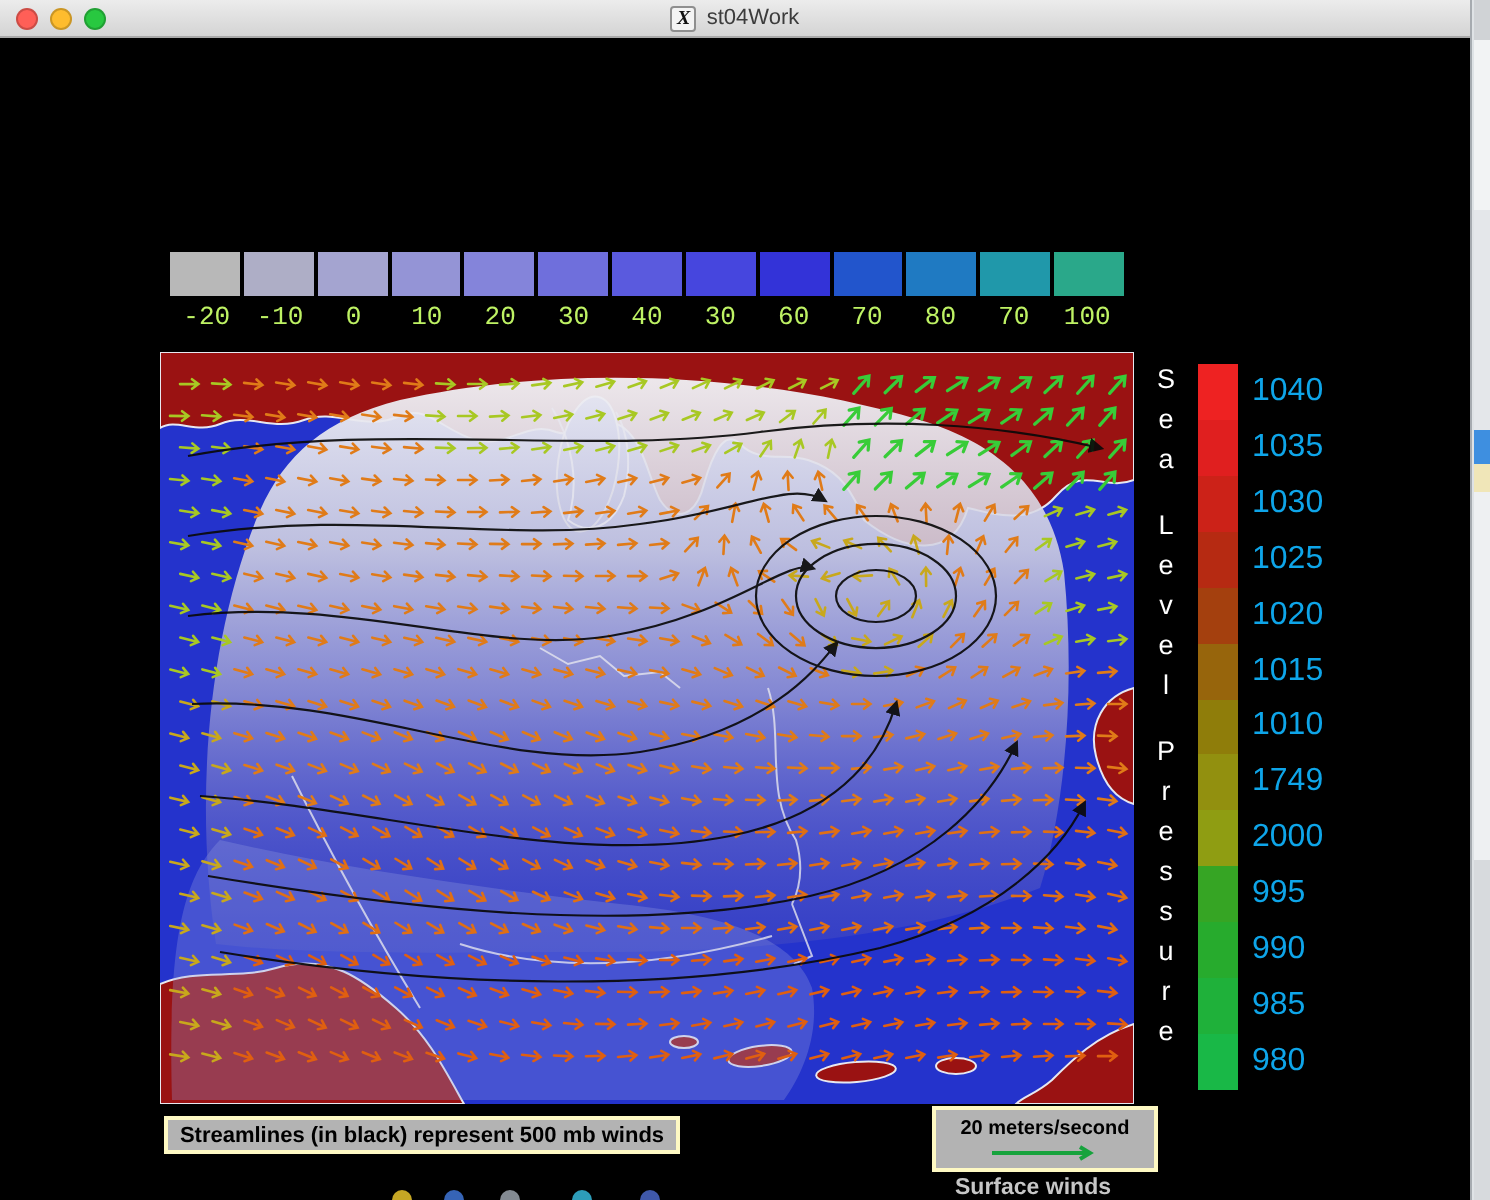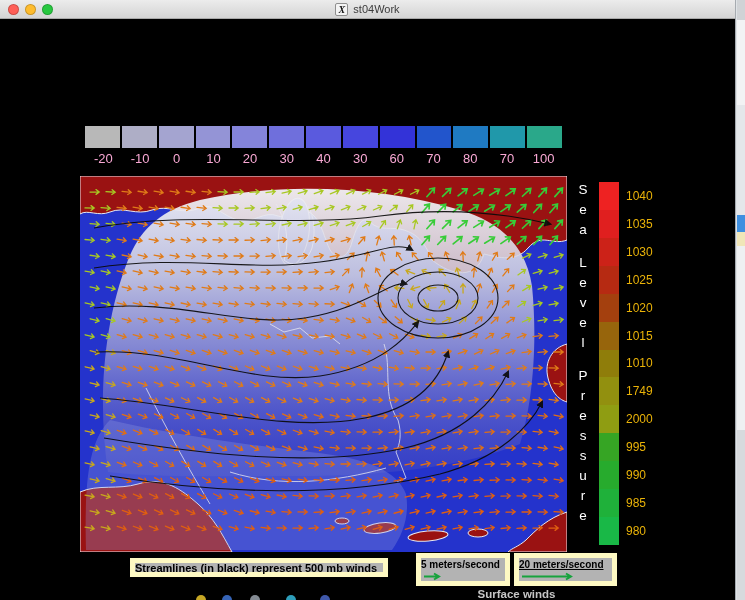--- a/index.html
+++ b/index.html
@@ -26,44 +26,44 @@
 
   .datetime { position:absolute; left:80px; top:34px; width:487px; text-align:center;
     color:#fff; font-size:27px; letter-spacing:1px; }
   .temp-title { position:absolute; left:80px; top:86px; width:487px; text-align:center;
     color:#fff; font-size:14px; }
 
   .temp-bar { position:absolute; left:85px; top:107px; width:477px; height:22px;
     display:flex; gap:2px; background:#000; }
   .temp-seg { flex:1; }
   .temp-ticks { position:absolute; left:85px; top:132px; width:477px; display:flex; }
-  .temp-tick { flex:1; text-align:center; color:#f9a8d4; font-size:13px; }
+  .temp-tick { flex:1; text-align:center; color:#bef264; font-size:13px;font-family:Liberation Mono, monospace; }
 
   .map-wrap { position:absolute; left:80px; top:157px; width:487px; height:376px; }
   .map-wrap svg { display:block; }
 
   
   .pressure-title { position:absolute; left:574px; top:160px; width:18px; }
   .pl-letter { height:20px; display:flex; align-items:center; justify-content:center;
     color:#fff; font-size:13.5px; }
   .pl-gap { height:13px; }
   .pressure-bar { position:absolute; left:599px; top:163px; width:20px; height:363px;
     display:flex; flex-direction:column; }
   .p-band { flex:1; }
   .pressure-labels { position:absolute; left:626px; top:163px; width:40px; height:363px;
     display:flex; flex-direction:column; }
-  .p-label { flex:1; display:flex; align-items:center; color:#eab308; font-size:12px; }
+  .p-label { flex:1; display:flex; align-items:center; color:#0ea5e9; font-size:16px; }
 
   
-  .legend-box { position:absolute; background:#b3b3b3; border:5px solid #fef9c3;
+  .legend-box { position:absolute; background:#b3b3b3; border:2px solid #fef9c3;
     color:#000; font-weight:bold; display:flex; flex-direction:column;
-    align-items:flex-start; justify-content:center;margin-left:48px; }
+    align-items:center; justify-content:center; }
   .box-streamlines { left:82px; top:539px; width:258px; height:19px; font-size:11px; }
   .box-small { left:368px; top:534px; width:94px; height:33px; font-size:10px; gap:2px; }
-  .box-large { left:466px; top:534px; width:103px; height:33px; font-size:10px; gap:2px;text-decoration:underline; }
+  .box-large { left:466px; top:534px; width:113px; height:33px; font-size:10px; gap:2px; }
   .surface-winds { position:absolute; left:466px; top:569px; width:101px; text-align:center;
     color:#c6c6c6; font-weight:bold; font-size:11.5px; }
 
   
   .bg-window { position:absolute; left:735px; top:0; width:10px; height:600px;
     background:#dfe3e6; border-left:1px solid #a6abb0; }
   .bg-block { position:absolute; left:1px; width:9px; }
 
   
   .dock-peek { position:absolute; left:0; bottom:0; width:745px; height:8px; overflow:visible; }
@@ -889,26 +889,20 @@
         <div class="p-label">995</div>
         <div class="p-label">990</div>
         <div class="p-label">985</div>
         <div class="p-label">980</div>
       </div>
 
     <div class="legend-box box-streamlines">
       <span>Streamlines (in black) represent 500 mb winds</span>
     </div>
 
-    <div class="legend-box box-small">
-      <span>5 meters/second</span>
-      <svg width="26" height="9">
-        <path class="legend-arrow" d="M3,4.5 H17 M13,1.5 L18,4.5 L13,7.5" fill="none" stroke-width="2" stroke="#17a33d"></path>
-      </svg>
-    </div>
 
     <div class="legend-box box-large">
       <span>20 meters/second</span>
       <svg width="60" height="9">
         <path class="legend-arrow" d="M3,4.5 H51 M47,1.5 L52,4.5 L47,7.5" fill="none" stroke-width="2" stroke="#17a33d"></path>
       </svg>
     </div>
 
     <div class="surface-winds">Surface winds</div>
   </div>

